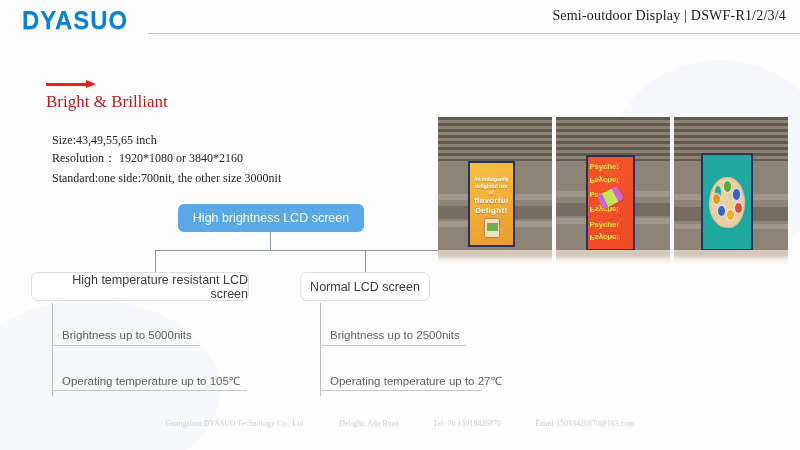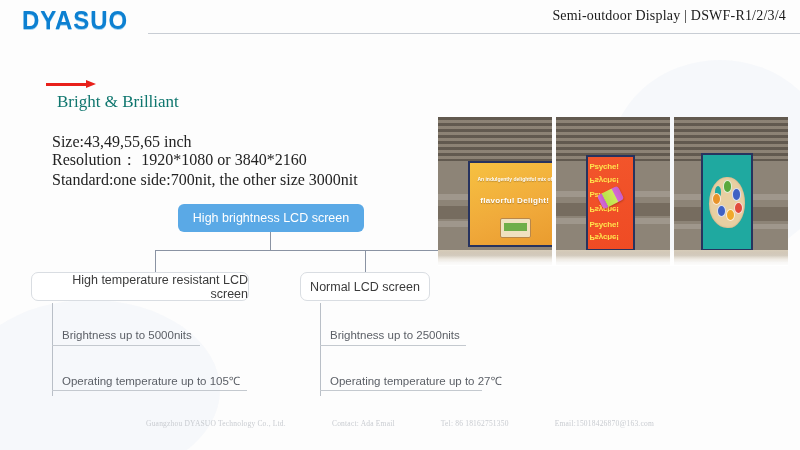--- a/index.html
+++ b/index.html
@@ -28,24 +28,24 @@
   .header-title{position:absolute;right:14px;top:8px;font-size:14px;color:#1a1a1a;
                 font-family:"Liberation Serif",serif;letter-spacing:.2px;}
 
   
   .arrow{position:absolute;left:46px;top:81px;width:52px;height:6px;}
   .arrow .bar{position:absolute;left:0;top:2px;width:42px;height:3px;background:#e8201a;}
   .arrow .head{position:absolute;left:40px;top:-1px;width:0;height:0;
                border-top:4px solid transparent;border-bottom:4px solid transparent;
                border-left:10px solid #e8201a;}
 
-  .title{position:absolute;left:57px;top:92px;font-size:17px;color:#0f766e;
+  .title{position:absolute;left:46px;top:92px;font-size:17px;color:#b91c1c;
          font-family:"Liberation Serif",serif;}
 
-  .spec{position:absolute;left:52px;font-size:16px;color:#232323;
+  .spec{position:absolute;left:52px;font-size:12px;color:#232323;
         font-family:"Liberation Serif",serif;white-space:nowrap;}
   .spec.s1{top:133px;}
   .spec.s2{top:150px;}
   .spec.s3{top:171px;}
 
   
   .fc{position:absolute;left:0;top:0;width:460px;height:450px;text-align:right;}
   .node{position:absolute;box-sizing:border-box;display:flex;align-items:center;
         justify-content:center;font-size:12.5px;}
   .node-top{left:178px;top:204px;width:186px;height:28px;border-radius:6px;
@@ -95,21 +95,21 @@
   .ceiling{position:absolute;left:0;right:0;top:0;height:30%;
            background:repeating-linear-gradient(180deg,
              rgba(90,82,72,.85) 0px, rgba(90,82,72,.85) 3px,
              rgba(140,130,116,.75) 3px, rgba(140,130,116,.75) 6px);}
   .rod{position:absolute;top:0;width:2px;background:#2e3a66;}
   .rod.left{left:30%;}
   .rod.right{left:62%;}
   .screen{position:absolute;border:2px solid #27335e;overflow:hidden;}
 
   .scr1{left:26%;top:30%;width:38%;height:55%;
-        background:linear-gradient(160deg,#f6c141 0%,#f0a93a 60%,#e99b2e 100%);padding-left:47px;}
+        background:linear-gradient(160deg,#f6c141 0%,#f0a93a 60%,#e99b2e 100%);}
   .scr1 .t{position:absolute;left:6%;right:6%;top:16%;text-align:center;
            color:#fff;font-weight:bold;font-size:5px;line-height:1.25;
            text-shadow:0 1px 1px rgba(0,0,0,.25);}
   .scr1 .big{font-size:8px;color:#fff;letter-spacing:.3px;}
   .scr1 .jar{position:absolute;left:34%;bottom:8%;width:32%;height:22%;
              background:#f0e2c0;border:1px solid #b9874a;border-radius:2px;}
   .scr1 .jar:after{content:"";position:absolute;left:10%;right:10%;top:22%;
              height:45%;background:#6fae4a;}
 
   .scr2{left:26%;top:26%;width:40%;height:62%;
@@ -144,21 +144,21 @@
      linear-gradient(180deg,#d8cdbb 0%,#b6a892 40%,#cfc2ab 70%,#9b8f7d 100%);
      filter:blur(0.4px);}
 
   .collage-fade{position:absolute;left:438px;top:250px;width:350px;height:16px;
       background:linear-gradient(180deg,rgba(255,255,255,0) 0%,rgba(255,255,255,.92) 78%,#fff 100%);}
 
   
   .footer{position:absolute;left:0;top:419px;width:800px;text-align:center;
           font-size:7.5px;color:#c9ccd1;font-family:"Liberation Serif",serif;
           letter-spacing:.2px;}
-  .footer span{margin:0 22px;text-align:right;}
+  .footer span{margin:0 16px;text-align:right;}
 </style>
 </head>
 <body>
 
 <div class="slide">
 
   <div class="blob-a"></div>
   <div class="blob-b"></div>
 
   <div class="header">
@@ -262,18 +262,18 @@
 
   <div class="collage-row2">
     <div class="photo2"></div>
       <div class="photo2"></div>
       <div class="photo2"></div>
   </div>
   <div class="collage-fade"></div>
 
   <div class="footer">
     <span>Guangzhou DYASUO Technology Co., Ltd.</span>
-    <span>Contact: Ada Email</span>
-    <span>Tel: 86 18162751350</span>
+    <span>Delight: Ada Ruan</span>
+    <span>Tel: 70 15018426870</span>
     <span>Email:15018426870@163.com</span>
   </div>
 
 </div>
 
 </body></html>

